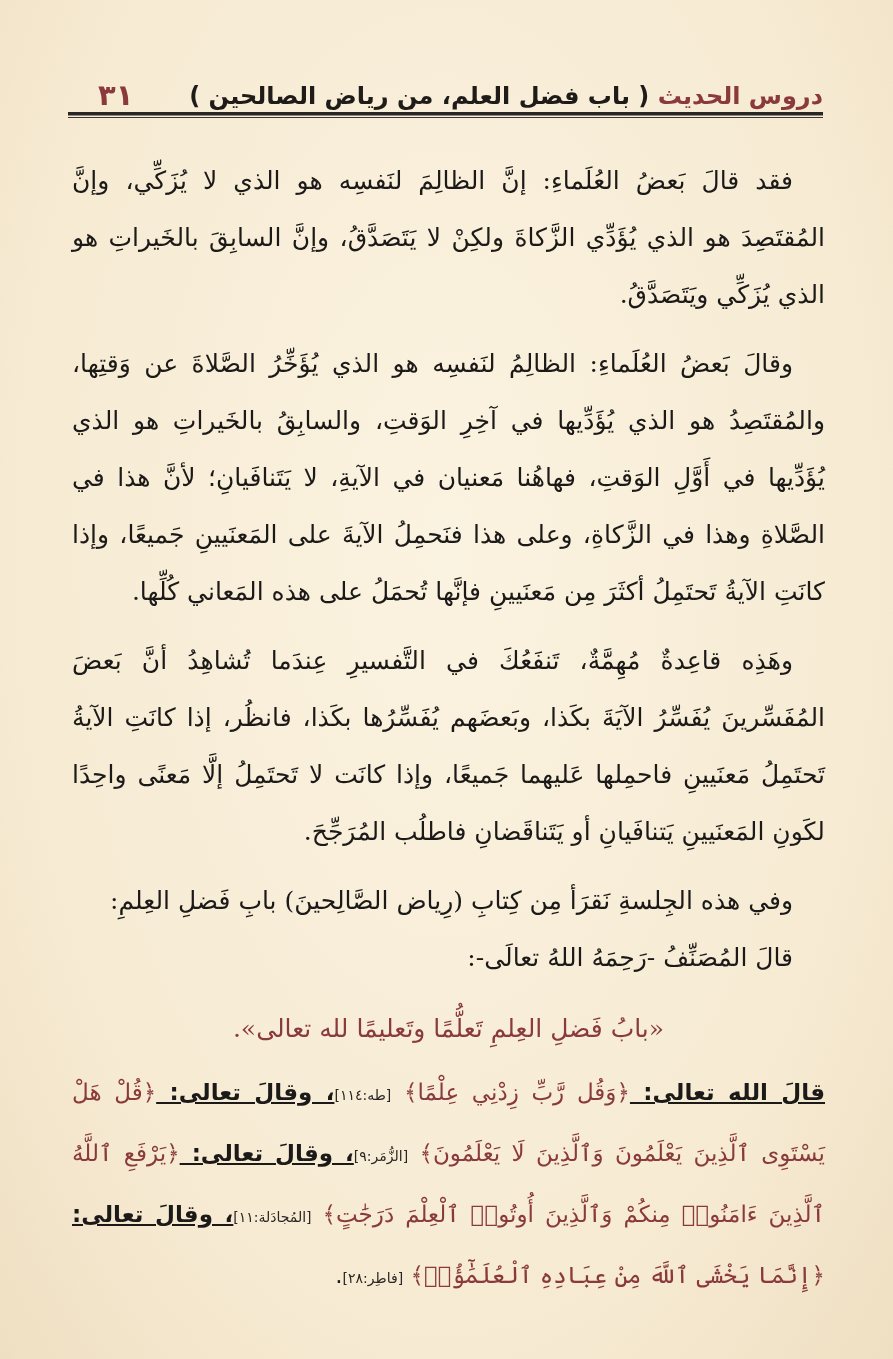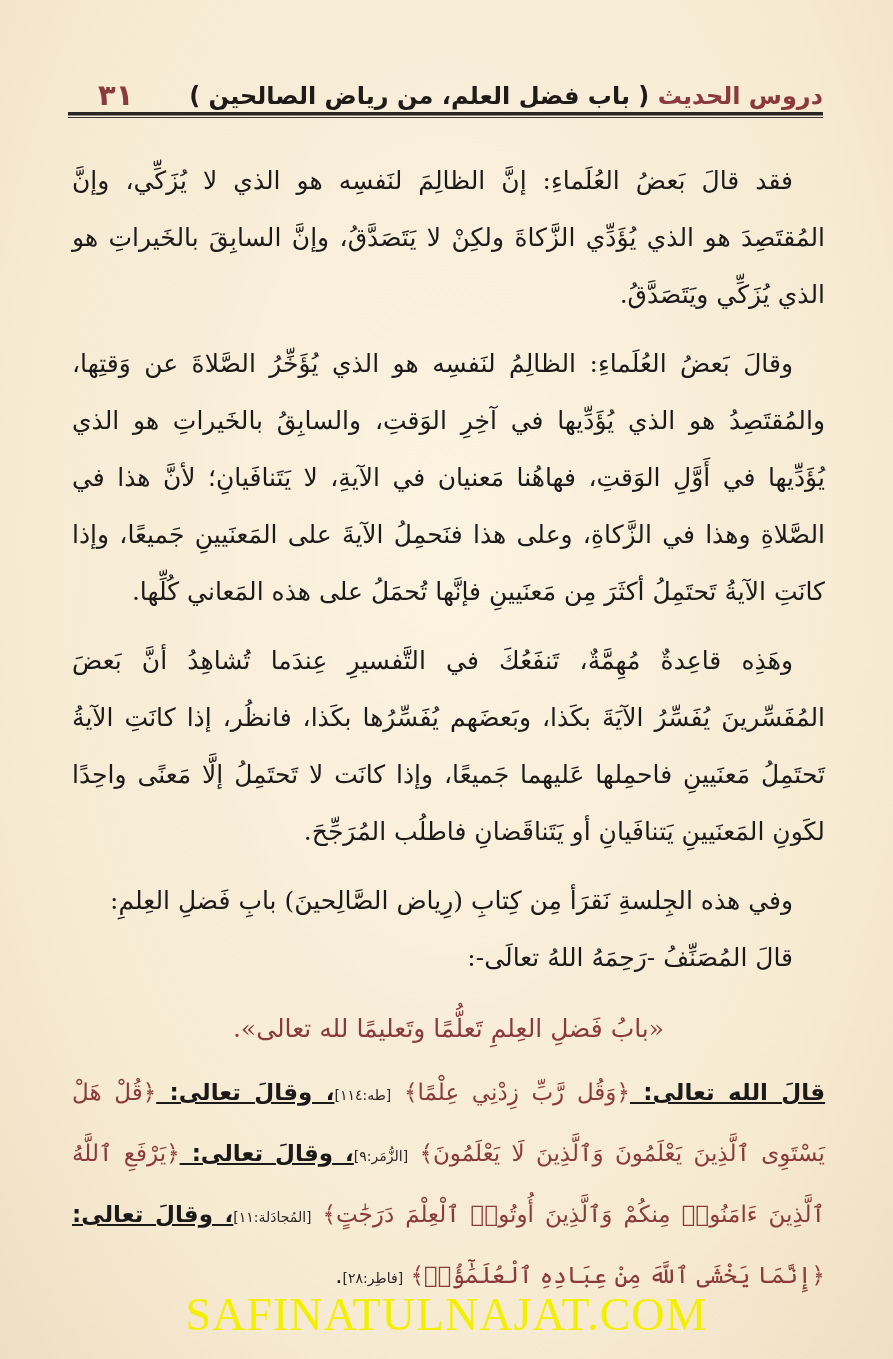--- a/index.html
+++ b/index.html
@@ -153,14 +153,13 @@
     <p class="para">وقالَ بَعضُ العُلَماءِ: الظالِمُ لنَفسِه هو الذي يُؤَخِّرُ الصَّلاةَ عن وَقتِها، والمُقتَصِدُ هو الذي يُؤَدِّيها في آخِرِ الوَقتِ، والسابِقُ بالخَيراتِ هو الذي يُؤَدِّيها في أَوَّلِ الوَقتِ، فهاهُنا مَعنيان في الآيةِ، لا يَتَنافَيانِ؛ لأنَّ هذا في الصَّلاةِ وهذا في الزَّكاةِ، وعلى هذا فنَحمِلُ الآيةَ على المَعنَيينِ جَميعًا، وإذا كانَتِ الآيةُ تَحتَمِلُ أكثَرَ مِن مَعنَيينِ فإنَّها تُحمَلُ على هذه المَعاني كُلِّها.</p>
     <p class="para">وهَذِه قاعِدةٌ مُهِمَّةٌ، تَنفَعُكَ في التَّفسيرِ عِندَما تُشاهِدُ أنَّ بَعضَ المُفَسِّرينَ يُفَسِّرُ الآيَةَ بكَذا، وبَعضَهم يُفَسِّرُها بكَذا، فانظُر، إذا كانَتِ الآيةُ تَحتَمِلُ مَعنَيينِ فاحمِلها عَليهما جَميعًا، وإذا كانَت لا تَحتَمِلُ إلَّا مَعنًى واحِدًا لكَونِ المَعنَيينِ يَتنافَيانِ أو يَتَناقَضانِ فاطلُب المُرَجِّحَ.</p>
     <p class="para no-gap">وفي هذه الجِلسةِ نَقرَأ مِن كِتابِ (رِياض الصَّالِحينَ) بابِ فَضلِ العِلمِ:</p>
     <p class="para no-gap">قالَ المُصَنِّفُ -رَحِمَهُ اللهُ تعالَى-:</p>
 
     <p class="para heading-line">«بابُ فَضلِ العِلمِ تَعلُّمًا وتَعليمًا لله تعالى».</p>
 
     <p class="para quran-block"><span class="qual">قالَ الله تعالى: </span><span class="bracket">﴿</span><span class="ayah">وَقُل رَّبِّ زِدْنِي عِلْمًا</span><span class="bracket">﴾</span> <span class="ref">[طه:١١٤]</span><span class="qual">، وقالَ تعالى: </span><span class="bracket">﴿</span><span class="ayah">قُلْ هَلْ يَسْتَوِى ٱلَّذِينَ يَعْلَمُونَ وَٱلَّذِينَ لَا يَعْلَمُونَ</span><span class="bracket">﴾</span> <span class="ref">[الزُّمَر:٩]</span><span class="qual">، وقالَ تعالى: </span><span class="bracket">﴿</span><span class="ayah">يَرْفَعِ ٱللَّهُ ٱلَّذِينَ ءَامَنُوا۟ مِنكُمْ وَٱلَّذِينَ أُوتُوا۟ ٱلْعِلْمَ دَرَجَٰتٍ</span><span class="bracket">﴾</span> <span class="ref">[المُجادَلة:١١]</span><span class="qual">، وقالَ تعالى: </span><span class="bracket">﴿</span><span class="ayah">إِنَّمَا يَخْشَى ٱللَّهَ مِنْ عِبَادِهِ ٱلْعُلَمَٰٓؤُا۟</span><span class="bracket">﴾</span> <span class="ref">[فاطِر:٢٨]</span><span>.</span></p>
   </div>
 
-  <div class="watermark">SAFINATULNAJAT.COM</div>
 </div>
 
 </body></html>

